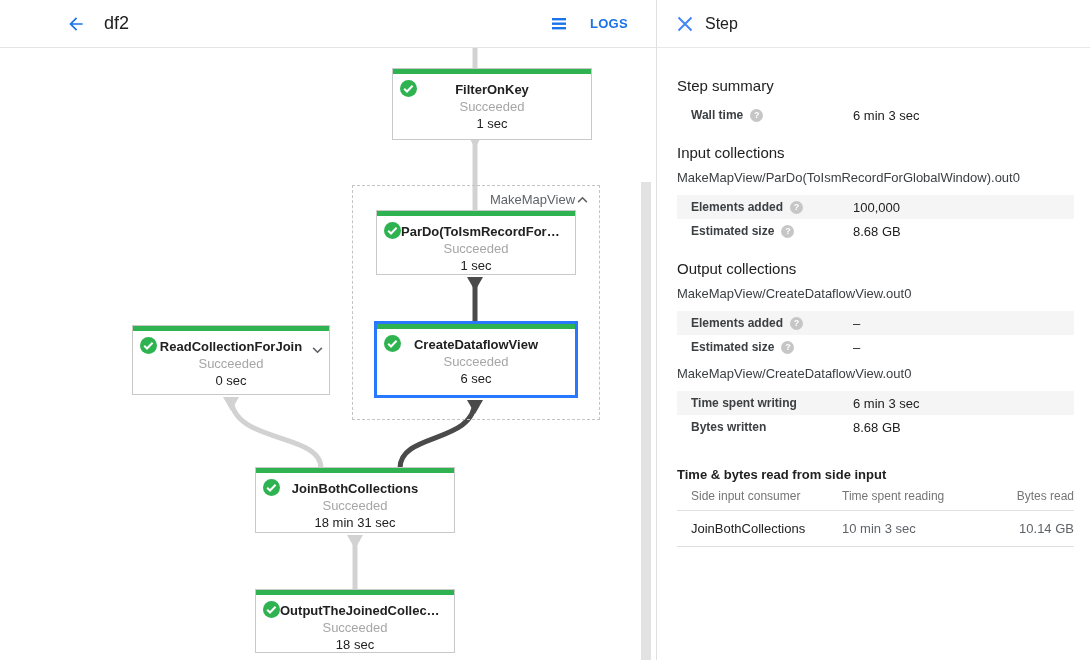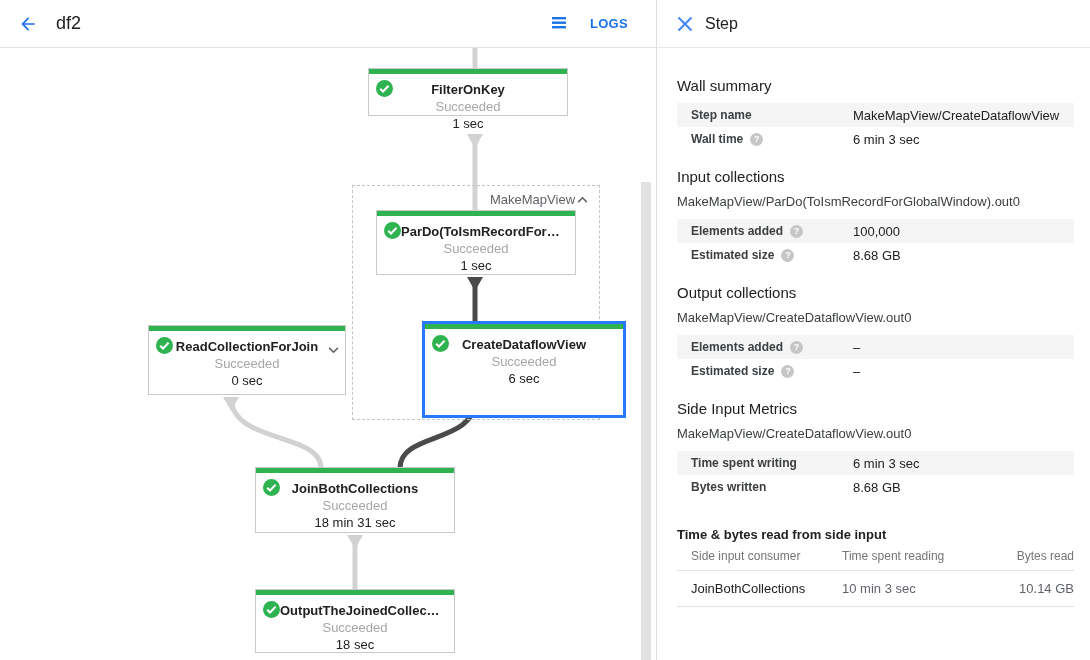--- a/index.html
+++ b/index.html
@@ -1,25 +1,25 @@
 <!DOCTYPE html>
 <html><head>
 <meta charset="utf-8">
 <style>
   * { margin:0; padding:0; box-sizing:border-box; }
   html,body { width:1090px; height:660px; background:#fff; overflow:hidden;
     font-family:"Liberation Sans","DejaVu Sans",sans-serif; color:#212121; }
 
   
   .graph-header { position:absolute; left:0; top:0; width:656px; height:48px;
-    background:#fff; border-bottom:1px solid #e4e4e4; display:flex; align-items:center; }
+    background:#fff; border-bottom:1px solid #e4e4e4; display:flex; align-items:center;padding-left:48px; }
   .back-btn { width:40px; height:40px; margin-left:8px; border:none; background:none;
     cursor:pointer; display:flex; align-items:center; justify-content:center; }
   .job-title { font-size:18px; color:#212121; margin-left:8px; }
-  .logs-btn { margin-left:auto; margin-right:28px; display:flex; align-items:flex-start;
+  .logs-btn { margin-left:auto; margin-right:28px; display:flex; align-items:flex-end;
     gap:22px; border:none; background:none; cursor:pointer; color:#1a73e8;
     font-size:13px; font-weight:bold; letter-spacing:.3px; font-family:inherit; }
 
   
   .graph-area { position:absolute; left:0; top:48px; width:656px; height:612px;
     background:#fff; overflow:hidden; }
   .edges { position:absolute; left:0; top:0; }
 
   .node { position:absolute; background:#fff; border:1px solid #c9c9c9;
     text-align:center; cursor:pointer; }
@@ -117,21 +117,21 @@
   </svg>
 
   <div class="group-box" style="left:352px; top:137px; width:248px; height:235px;"></div>
   <div class="group-label" style="left:490px; top:144px;">
     <span>MakeMapView</span>
     <svg width="11" height="7" viewBox="0 0 12 8">
       <path d="M1 7 L6 2 L11 7" stroke="#5f6368" stroke-width="1.8" fill="none"></path>
     </svg>
   </div>
 
-  <div class="node" style="left:368px; top:20px; width:200px; height:48px;">
+  <div class="node" style="left:392px; top:20px; width:200px; height:72px;">
     <div class="bar"></div>
     <svg class="check" width="17" height="17" viewBox="0 0 17 17">
       <circle cx="8.5" cy="8.5" r="8.5" fill="#2eb350"></circle>
       <path d="M4.2 8.7 l2.8 2.8 5.6-5.8" stroke="#fff" stroke-width="2" fill="none"></path>
     </svg>
     <div class="ttl">FilterOnKey</div>
     <div class="st">Succeeded</div>
     <div class="tm">1 sec</div>
   </div>
 
@@ -139,32 +139,32 @@
     <div class="bar"></div>
     <svg class="check" width="17" height="17" viewBox="0 0 17 17">
       <circle cx="8.5" cy="8.5" r="8.5" fill="#2eb350"></circle>
       <path d="M4.2 8.7 l2.8 2.8 5.6-5.8" stroke="#fff" stroke-width="2" fill="none"></path>
     </svg>
     <div class="ttl">ParDo(ToIsmRecordFor…</div>
     <div class="st">Succeeded</div>
     <div class="tm">1 sec</div>
   </div>
 
-  <div class="node selected" style="left:374px; top:273px; width:204px; height:97px;margin-left:48px;">
+  <div class="node selected" style="left:374px; top:273px; width:204px; height:77px;">
     <div class="bar"></div>
     <svg class="check" width="17" height="17" viewBox="0 0 17 17">
       <circle cx="8.5" cy="8.5" r="8.5" fill="#2eb350"></circle>
       <path d="M4.2 8.7 l2.8 2.8 5.6-5.8" stroke="#fff" stroke-width="2" fill="none"></path>
     </svg>
     <div class="ttl">CreateDataflowView</div>
     <div class="st">Succeeded</div>
     <div class="tm">6 sec</div>
   </div>
 
-  <div class="node" style="left:132px; top:277px; width:198px; height:70px;margin-left:16px;">
+  <div class="node" style="left:132px; top:277px; width:198px; height:70px;">
     <div class="bar"></div>
     <svg class="check" width="17" height="17" viewBox="0 0 17 17">
       <circle cx="8.5" cy="8.5" r="8.5" fill="#2eb350"></circle>
       <path d="M4.2 8.7 l2.8 2.8 5.6-5.8" stroke="#fff" stroke-width="2" fill="none"></path>
     </svg>
     <span class="exp">
       <svg width="11" height="7" viewBox="0 0 12 8">
         <path d="M1 1 L6 6 L11 1" stroke="#5f6368" stroke-width="1.8" fill="none"></path>
       </svg>
     </span>
@@ -203,27 +203,21 @@
     <button class="close-btn">
       <svg width="16" height="16" viewBox="0 0 16 16">
         <path d="M1.5 1.5 L14.5 14.5 M14.5 1.5 L1.5 14.5" stroke="#4285f4" stroke-width="2"></path>
       </svg>
     </button>
     <span class="panel-title">Step</span>
   </div>
 
   <div class="panel-body">
 
-    <div class="sec-heading first">Wall summary</div>
-    <div class="kv-row alt">
-      <span class="kv-label">
-        <span>Step name</span>
-      </span>
-      <span class="kv-value">MakeMapView/CreateDataflowView</span>
-    </div>
+    <div class="sec-heading first">Step summary</div>
     <div class="kv-row">
       <span class="kv-label">
         <span>Wall time</span>
         <span class="help">?</span>
       </span>
       <span class="kv-value">6 min 3 sec</span>
     </div>
 
     <div class="sec-heading">Input collections</div>
     <div class="coll-name">MakeMapView/ParDo(ToIsmRecordForGlobalWindow).out0</div>
@@ -252,21 +246,20 @@
       <span class="kv-value">–</span>
     </div>
     <div class="kv-row">
       <span class="kv-label">
         <span>Estimated size</span>
         <span class="help">?</span>
       </span>
       <span class="kv-value">–</span>
     </div>
 
-    <div class="sec-heading">Side Input Metrics</div>
     <div class="coll-name">MakeMapView/CreateDataflowView.out0</div>
     <div class="kv-row alt">
       <span class="kv-label">
         <span>Time spent writing</span>
       </span>
       <span class="kv-value">6 min 3 sec</span>
     </div>
     <div class="kv-row">
       <span class="kv-label">
         <span>Bytes written</span>

